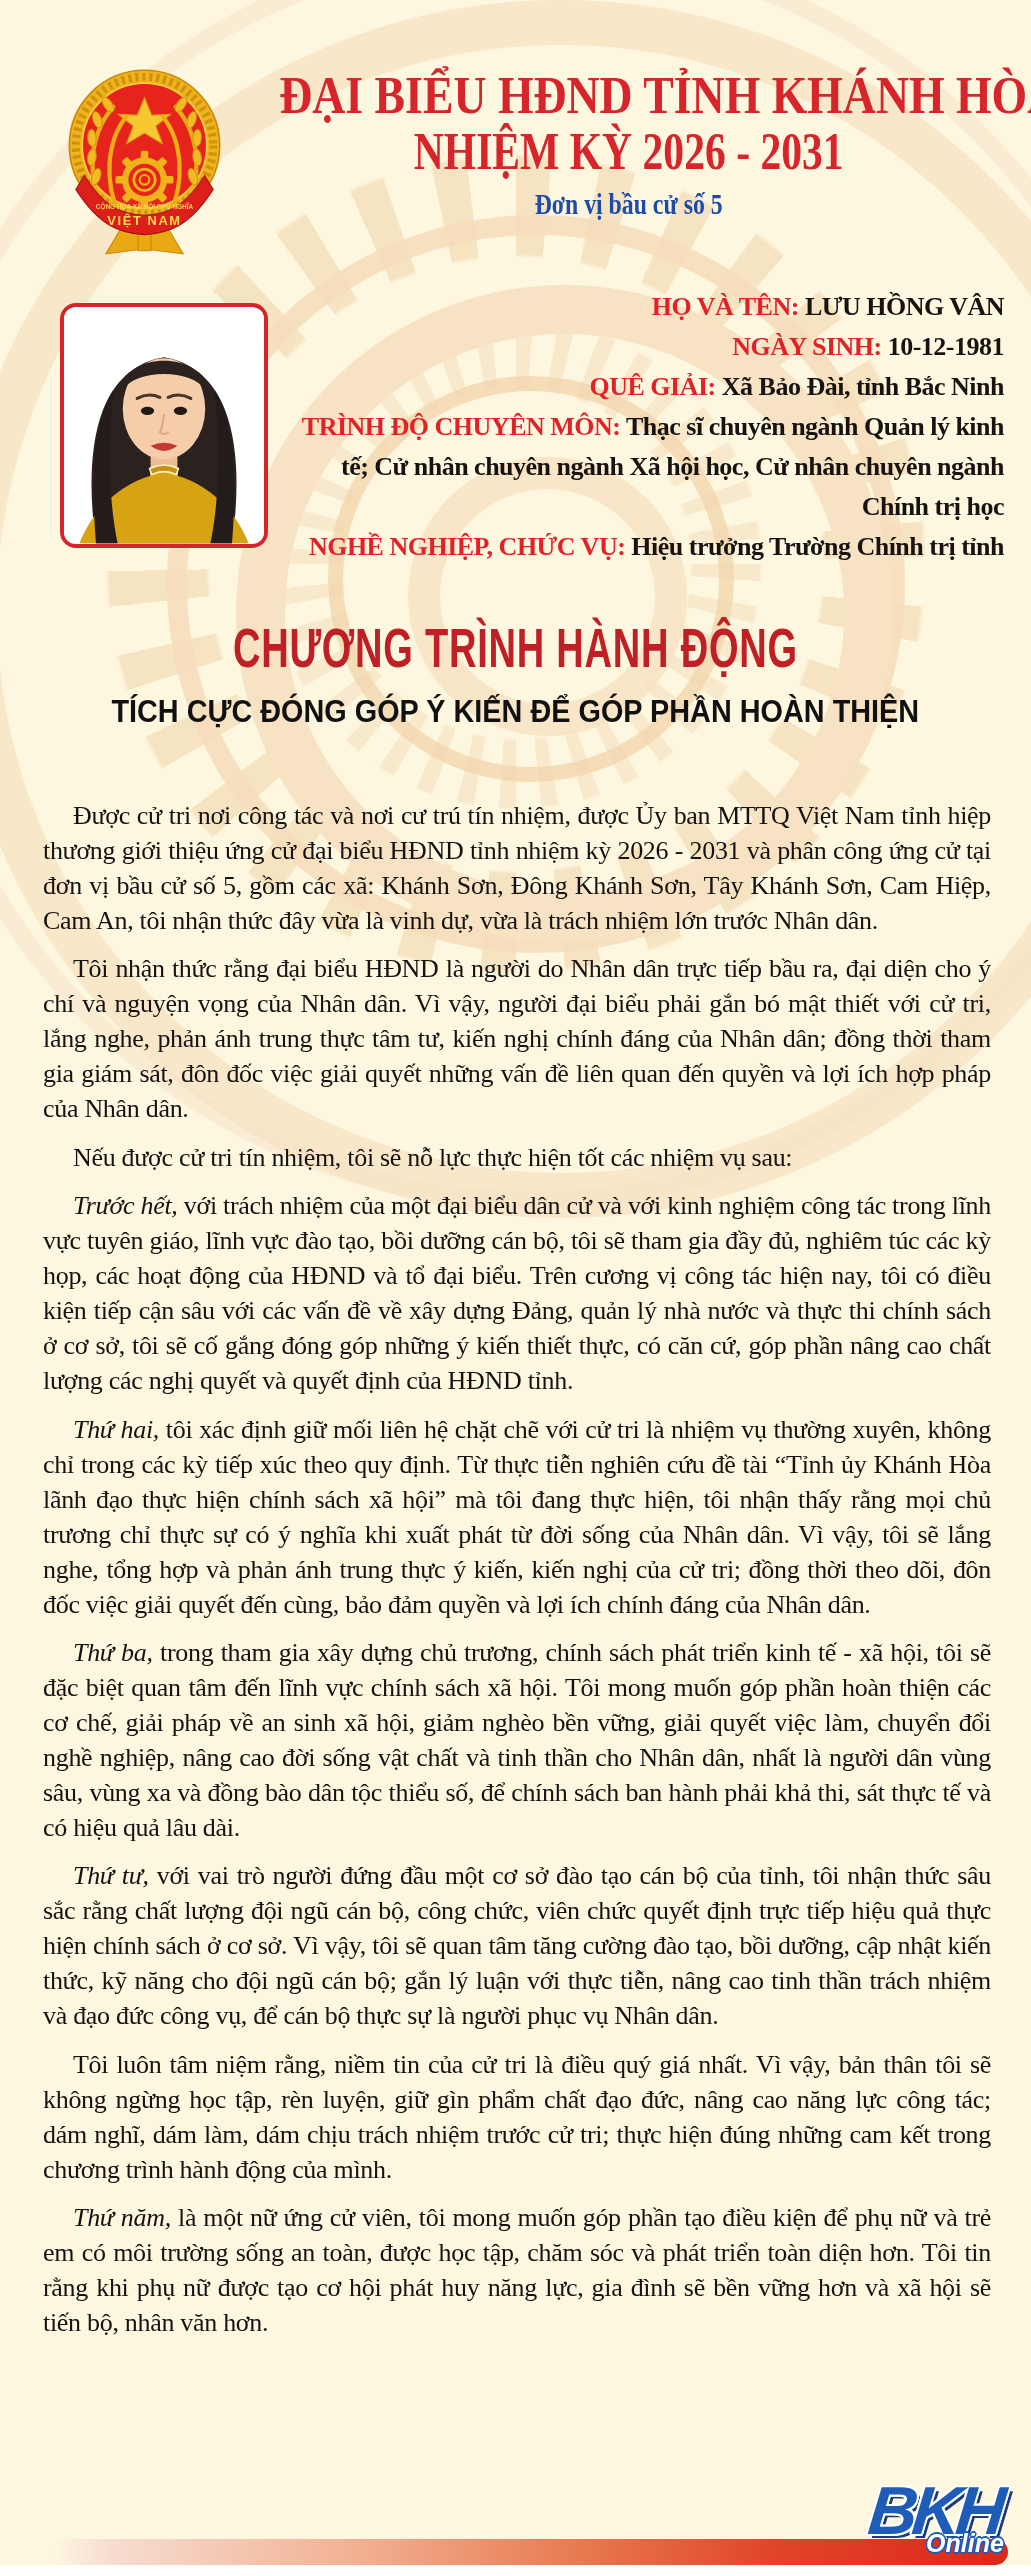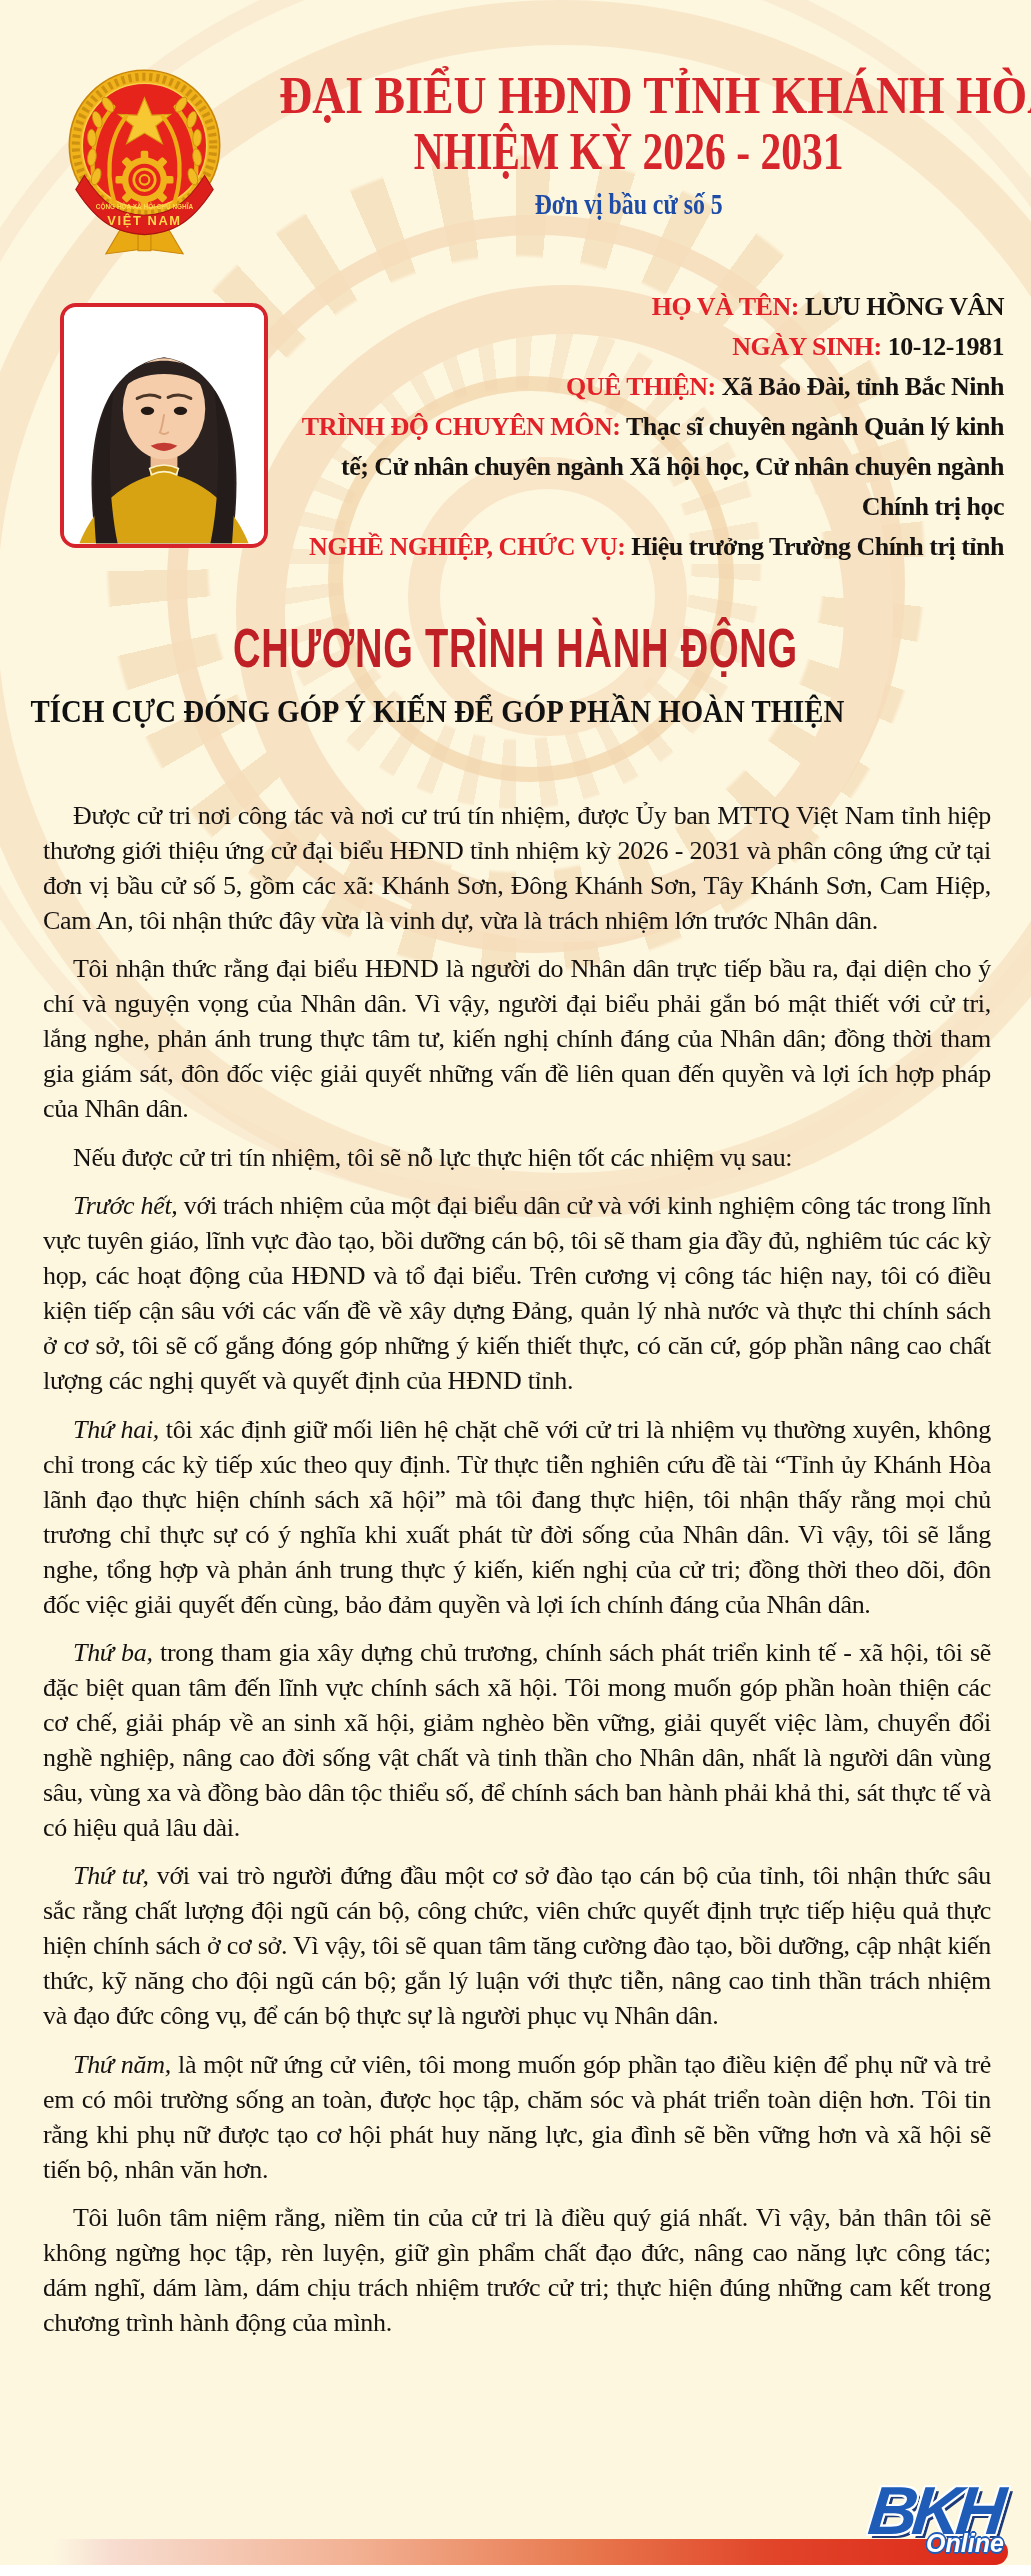--- a/index.html
+++ b/index.html
@@ -53,22 +53,22 @@
   .photo svg{display:block;width:100%;height:100%;}
   .info{left:293px;top:287px;right:27px;font-weight:bold;font-size:26px;letter-spacing:-0.5px;}
   .info p{margin:0;line-height:40px;text-align:right;}
   .info .lbl{color:#e32128;}
   .info .val{color:#161310;}
 
   
   .prog-head{left:0;right:0;top:616px;text-align:center;line-height:63px;
     font-family:"Liberation Sans","DejaVu Sans",sans-serif;font-weight:bold;color:#bf2026;}
   .prog-head .sq{display:inline-block;white-space:nowrap;font-size:56px;transform:scaleX(.68);letter-spacing:1.1px;}
-  .prog-sub{left:0;right:0;top:683px;text-align:left;
-    font-family:Liberation Serif, serif;font-weight:bold;color:#111;}
+  .prog-sub{left:0;right:0;top:683px;text-align:center;
+    font-family:Liberation Sans, sans-serif;font-weight:bold;color:#111;}
   .prog-sub .row{display:block;line-height:57px;white-space:nowrap;}
   .prog-sub .sq1{display:inline-block;font-size:31px;transform:scaleX(.93);}
   .prog-sub .sq2{display:inline-block;font-size:31px;transform:scaleX(.86);}
 
   
   .bodytext{left:43px;right:40px;top:798px;color:#151210;}
   .bodytext p{
     margin:0 0 13.4px 0;font-size:26px;line-height:35px;
     text-align:justify;text-indent:30px;letter-spacing:-0.3px;
   }
@@ -200,42 +200,42 @@
     <path d="M166,312 q28,-14 56,0 l-4,12 q-24,-12 -48,0 Z" fill="#c49210" stroke="#fdf3c8" stroke-width="3"></path>
 
     <path d="M62,457 C52,330 58,220 96,160 C84,280 88,380 104,457 Z" fill="#241c1a"></path>
     <path d="M326,457 C336,330 330,220 292,160 C304,280 300,380 284,457 Z" fill="#241c1a"></path>
   </svg>
 </div>
 
 <div class="abs info">
   <p><span class="lbl">HỌ VÀ TÊN:</span> <span class="val">LƯU HỒNG VÂN</span></p>
   <p><span class="lbl">NGÀY SINH:</span> <span class="val">10-12-1981</span></p>
-  <p><span class="lbl">QUÊ THIỆN:</span> <span class="val">Xã Bảo Đài, tỉnh Bắc Ninh</span></p>
+  <p><span class="lbl">QUÊ GIẢI:</span> <span class="val">Xã Bảo Đài, tỉnh Bắc Ninh</span></p>
   <p><span class="lbl">TRÌNH ĐỘ CHUYÊN MÔN:</span> <span class="val">Thạc sĩ chuyên ngành Quản lý kinh tế; Cử nhân chuyên ngành Xã hội học, Cử nhân chuyên ngành Chính trị học</span></p>
   <p><span class="lbl">NGHỀ NGHIỆP, CHỨC VỤ:</span> <span class="val">Hiệu trưởng Trường Chính trị tỉnh</span></p>
 </div>
 
 <div class="abs prog-head">
   <span class="sq">CHƯƠNG TRÌNH HÀNH ĐỘNG</span>
 </div>
 <div class="abs prog-sub">
   <span class="row"><span class="sq1">TÍCH CỰC ĐÓNG GÓP Ý KIẾN ĐỂ GÓP PHẦN HOÀN THIỆN</span></span>
 </div>
 
 <div class="abs bodytext">
   <p><i></i><span>Được cử tri nơi công tác và nơi cư trú tín nhiệm, được Ủy ban MTTQ Việt Nam tỉnh hiệp thương giới thiệu ứng cử đại biểu HĐND tỉnh nhiệm kỳ 2026 - 2031 và phân công ứng cử tại đơn vị bầu cử số 5, gồm các xã: Khánh Sơn, Đông Khánh Sơn, Tây Khánh Sơn, Cam Hiệp, Cam An, tôi nhận thức đây vừa là vinh dự, vừa là trách nhiệm lớn trước Nhân dân.</span></p>
   <p><i></i><span>Tôi nhận thức rằng đại biểu HĐND là người do Nhân dân trực tiếp bầu ra, đại diện cho ý chí và nguyện vọng của Nhân dân. Vì vậy, người đại biểu phải gắn bó mật thiết với cử tri, lắng nghe, phản ánh trung thực tâm tư, kiến nghị chính đáng của Nhân dân; đồng thời tham gia giám sát, đôn đốc việc giải quyết những vấn đề liên quan đến quyền và lợi ích hợp pháp của Nhân dân.</span></p>
   <p><i></i><span>Nếu được cử tri tín nhiệm, tôi sẽ nỗ lực thực hiện tốt các nhiệm vụ sau:</span></p>
   <p><i>Trước hết,</i><span> với trách nhiệm của một đại biểu dân cử và với kinh nghiệm công tác trong lĩnh vực tuyên giáo, lĩnh vực đào tạo, bồi dưỡng cán bộ, tôi sẽ tham gia đầy đủ, nghiêm túc các kỳ họp, các hoạt động của HĐND và tổ đại biểu. Trên cương vị công tác hiện nay, tôi có điều kiện tiếp cận sâu với các vấn đề về xây dựng Đảng, quản lý nhà nước và thực thi chính sách ở cơ sở, tôi sẽ cố gắng đóng góp những ý kiến thiết thực, có căn cứ, góp phần nâng cao chất lượng các nghị quyết và quyết định của HĐND tỉnh.</span></p>
   <p><i>Thứ hai,</i><span> tôi xác định giữ mối liên hệ chặt chẽ với cử tri là nhiệm vụ thường xuyên, không chỉ trong các kỳ tiếp xúc theo quy định. Từ thực tiễn nghiên cứu đề tài “Tỉnh ủy Khánh Hòa lãnh đạo thực hiện chính sách xã hội” mà tôi đang thực hiện, tôi nhận thấy rằng mọi chủ trương chỉ thực sự có ý nghĩa khi xuất phát từ đời sống của Nhân dân. Vì vậy, tôi sẽ lắng nghe, tổng hợp và phản ánh trung thực ý kiến, kiến nghị của cử tri; đồng thời theo dõi, đôn đốc việc giải quyết đến cùng, bảo đảm quyền và lợi ích chính đáng của Nhân dân.</span></p>
   <p><i>Thứ ba,</i><span> trong tham gia xây dựng chủ trương, chính sách phát triển kinh tế - xã hội, tôi sẽ đặc biệt quan tâm đến lĩnh vực chính sách xã hội. Tôi mong muốn góp phần hoàn thiện các cơ chế, giải pháp về an sinh xã hội, giảm nghèo bền vững, giải quyết việc làm, chuyển đổi nghề nghiệp, nâng cao đời sống vật chất và tinh thần cho Nhân dân, nhất là người dân vùng sâu, vùng xa và đồng bào dân tộc thiểu số, để chính sách ban hành phải khả thi, sát thực tế và có hiệu quả lâu dài.</span></p>
   <p><i>Thứ tư,</i><span> với vai trò người đứng đầu một cơ sở đào tạo cán bộ của tỉnh, tôi nhận thức sâu sắc rằng chất lượng đội ngũ cán bộ, công chức, viên chức quyết định trực tiếp hiệu quả thực hiện chính sách ở cơ sở. Vì vậy, tôi sẽ quan tâm tăng cường đào tạo, bồi dưỡng, cập nhật kiến thức, kỹ năng cho đội ngũ cán bộ; gắn lý luận với thực tiễn, nâng cao tinh thần trách nhiệm và đạo đức công vụ, để cán bộ thực sự là người phục vụ Nhân dân.</span></p>
+  <p><i></i><span>Tôi luôn tâm niệm rằng, niềm tin của cử tri là điều quý giá nhất. Vì vậy, bản thân tôi sẽ không ngừng học tập, rèn luyện, giữ gìn phẩm chất đạo đức, nâng cao năng lực công tác; dám nghĩ, dám làm, dám chịu trách nhiệm trước cử tri; thực hiện đúng những cam kết trong chương trình hành động của mình.</span></p>
   <p><i>Thứ năm,</i><span> là một nữ ứng cử viên, tôi mong muốn góp phần tạo điều kiện để phụ nữ và trẻ em có môi trường sống an toàn, được học tập, chăm sóc và phát triển toàn diện hơn. Tôi tin rằng khi phụ nữ được tạo cơ hội phát huy năng lực, gia đình sẽ bền vững hơn và xã hội sẽ tiến bộ, nhân văn hơn.</span></p>
-  <p><i></i><span>Tôi luôn tâm niệm rằng, niềm tin của cử tri là điều quý giá nhất. Vì vậy, bản thân tôi sẽ không ngừng học tập, rèn luyện, giữ gìn phẩm chất đạo đức, nâng cao năng lực công tác; dám nghĩ, dám làm, dám chịu trách nhiệm trước cử tri; thực hiện đúng những cam kết trong chương trình hành động của mình.</span></p>
 </div>
 
 <div class="abs band"></div>
 <div class="abs white-strip"></div>
 <div class="abs logo">
   <div class="logo-main">BKH</div>
   <div class="logo-sub">Online</div>
 </div>
 
 

